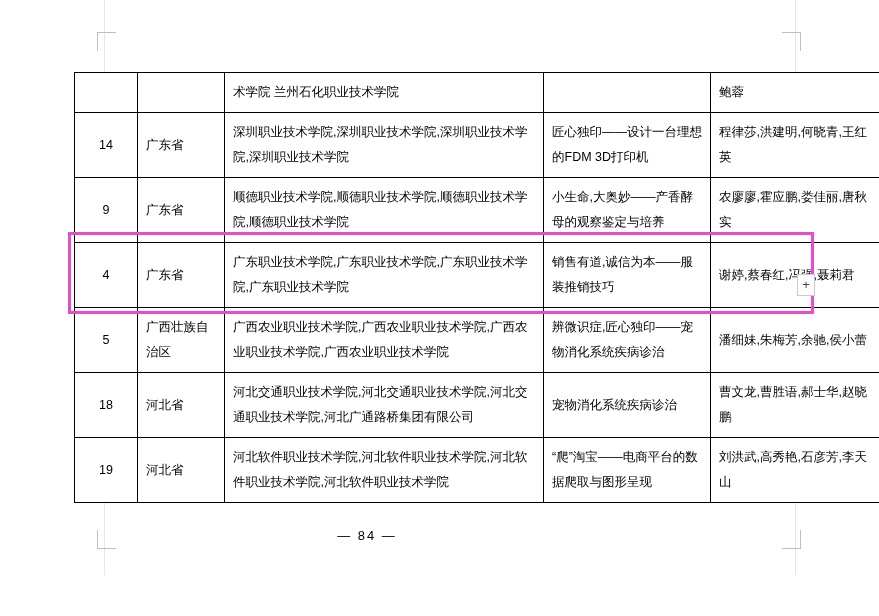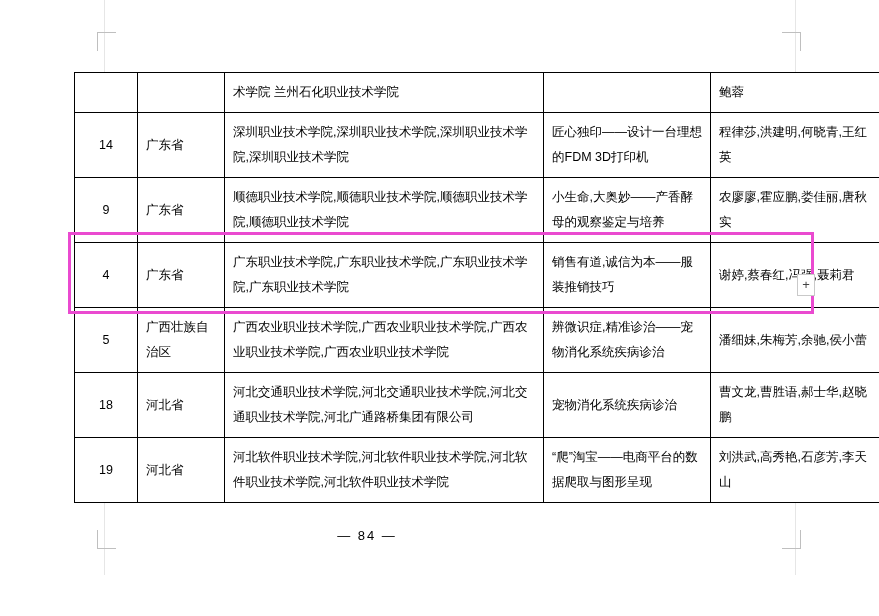--- a/index.html
+++ b/index.html
@@ -161,21 +161,21 @@
         <td class="col-num">4</td>
         <td class="col-prov">广东省</td>
         <td class="col-school">广东职业技术学院,广东职业技术学院,广东职业技术学院,广东职业技术学院</td>
         <td class="col-title">销售有道,诚信为本——服装推销技巧</td>
         <td class="col-people">谢婷,蔡春红,冯强,聂莉君</td>
       </tr>
       <tr>
         <td class="col-num">5</td>
         <td class="col-prov">广西壮族自治区</td>
         <td class="col-school">广西农业职业技术学院,广西农业职业技术学院,广西农业职业技术学院,广西农业职业技术学院</td>
-        <td class="col-title">辨微识症,精准诊治——宠物消化系统疾病诊治</td>
+        <td class="col-title">辨微识症,匠心独印——宠物消化系统疾病诊治</td>
         <td class="col-people">潘细妹,朱梅芳,余驰,侯小蕾</td>
       </tr>
       <tr>
         <td class="col-num">18</td>
         <td class="col-prov">河北省</td>
         <td class="col-school">河北交通职业技术学院,河北交通职业技术学院,河北交通职业技术学院,河北广通路桥集团有限公司</td>
         <td class="col-title">宠物消化系统疾病诊治</td>
         <td class="col-people">曹文龙,曹胜语,郝士华,赵晓鹏</td>
       </tr>
       <tr>

